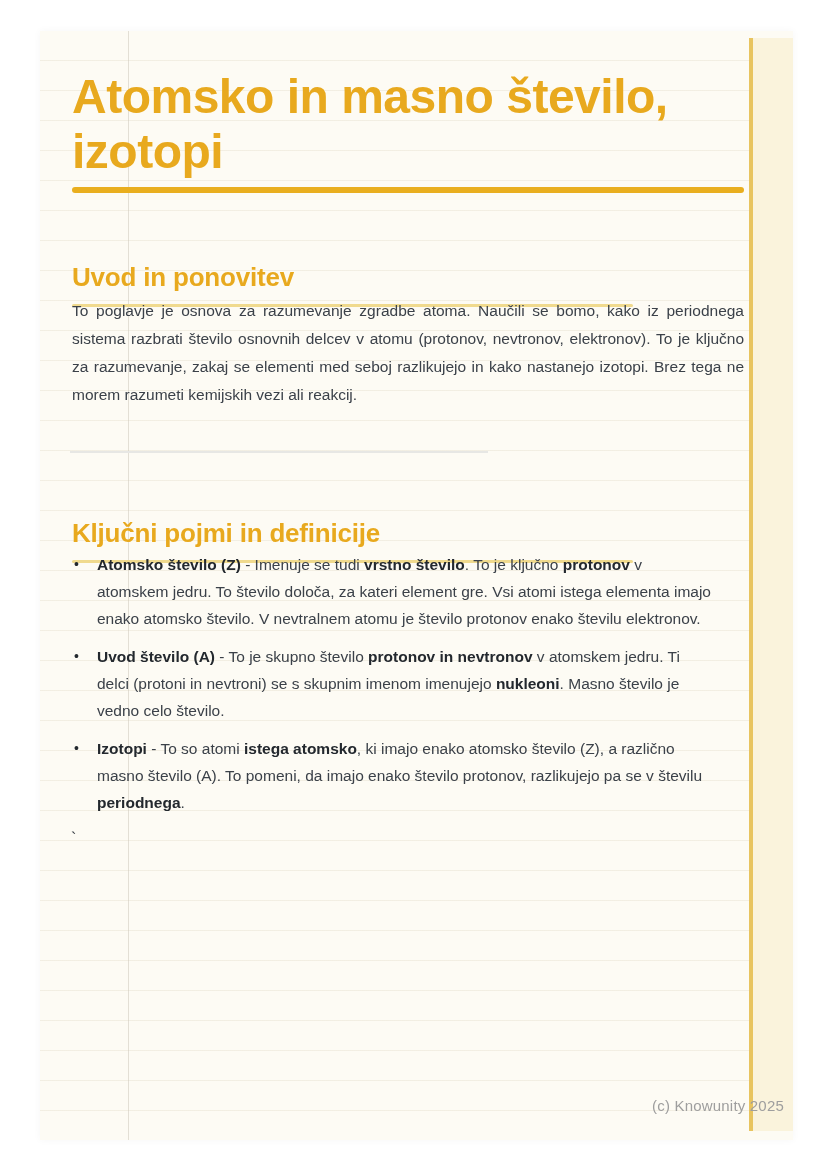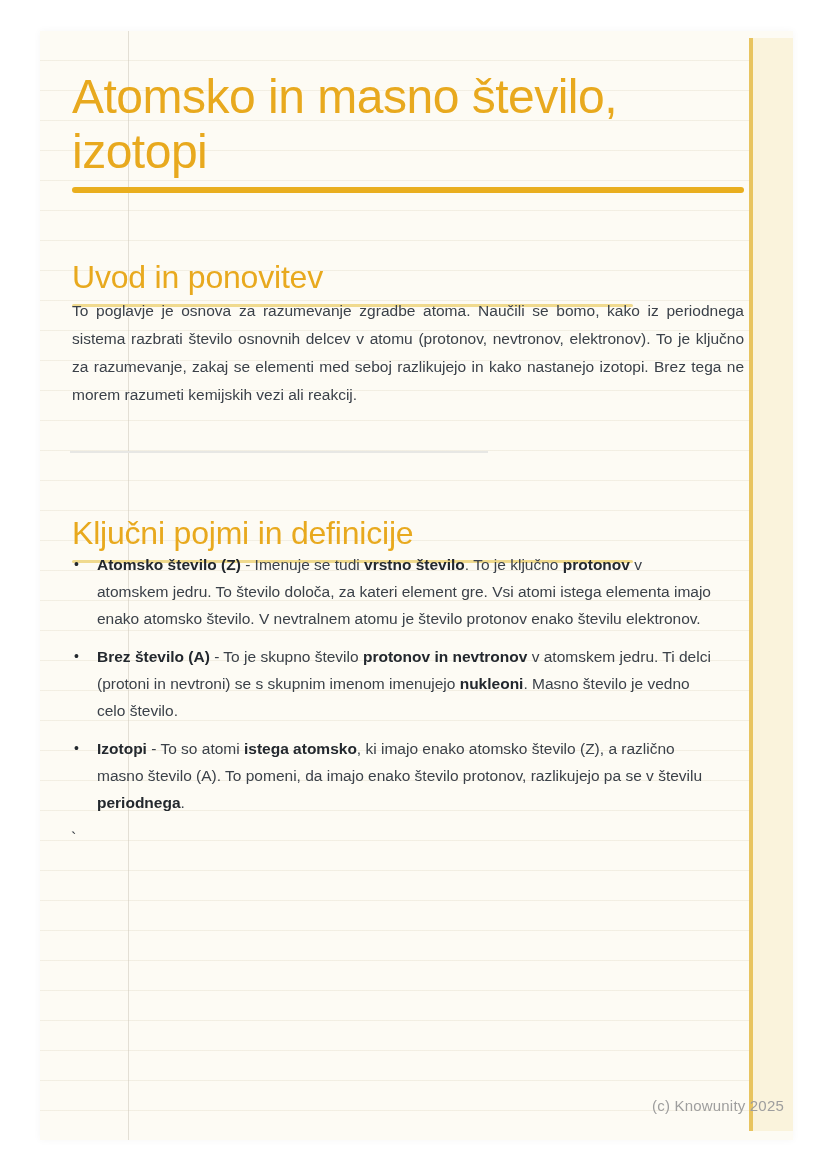--- a/index.html
+++ b/index.html
@@ -48,41 +48,41 @@
     border-left: 4px solid #E8C45F;
   }
   .doc-title {
     position: absolute;
     left: 32px;
     top: 38px;
     width: 676px;
     margin: 0;
     font-size: 48px;
     line-height: 55px;
-    font-weight: 400;
+    font-weight: 700;
     letter-spacing: -0.5px;
     color: #E8A91E;
   }
   .doc-title span { display: block; }
   .title-rule {
     position: absolute;
     left: 32px;
     top: 156px;
     width: 672px;
     height: 6px;
     border-radius: 3px;
     background: #E9AE1E;
   }
   .section-heading {
     position: absolute;
     left: 32px;
     margin: 0;
-    font-size: 32px;
+    font-size: 26px;
     line-height: 32px;
-    font-weight: 400;
+    font-weight: 700;
     letter-spacing: -0.2px;
     color: #E8A91E;
   }
   .heading-uvod { top: 230px; }
   .heading-kljucni { top: 486px; }
   .heading-underline {
     position: absolute;
     left: 32px;
     width: 561px;
     height: 3px;
@@ -182,21 +182,21 @@
     <h2 class="section-heading heading-kljucni">Ključni pojmi in definicije</h2>
     <div class="heading-underline underline-kljucni"></div>
 
     <ul class="terms-list">
       <li>
         <span class="dot">•</span>
         <span class="li-text"><b>Atomsko število (Z)</b><span> - Imenuje se tudi </span><b>vrstno število</b><span>. To je ključno </span><b>protonov</b><span> v atomskem jedru. To število določa, za kateri element gre. Vsi atomi istega elementa imajo enako atomsko število. V nevtralnem atomu je število protonov enako številu elektronov.</span></span>
       </li>
       <li>
         <span class="dot">•</span>
-        <span class="li-text"><b>Brez število (A)</b><span> - To je skupno število </span><b>protonov in nevtronov</b><span> v atomskem jedru. Ti delci (protoni in nevtroni) se s skupnim imenom imenujejo </span><b>nukleoni</b><span>. Masno število je vedno celo število.</span></span>
+        <span class="li-text"><b>Uvod število (A)</b><span> - To je skupno število </span><b>protonov in nevtronov</b><span> v atomskem jedru. Ti delci (protoni in nevtroni) se s skupnim imenom imenujejo </span><b>nukleoni</b><span>. Masno število je vedno celo število.</span></span>
       </li>
       <li>
         <span class="dot">•</span>
         <span class="li-text"><b>Izotopi</b><span> - To so atomi </span><b>istega atomsko</b><span>, ki imajo enako atomsko število (Z), a različno masno število (A). To pomeni, da imajo enako število protonov, razlikujejo pa se v številu </span><b>periodnega</b><span>.</span></span>
       </li>
     </ul>
 
     <span class="stray-char">`</span>
 
     <div class="footer-credit">(c) Knowunity 2025</div>

